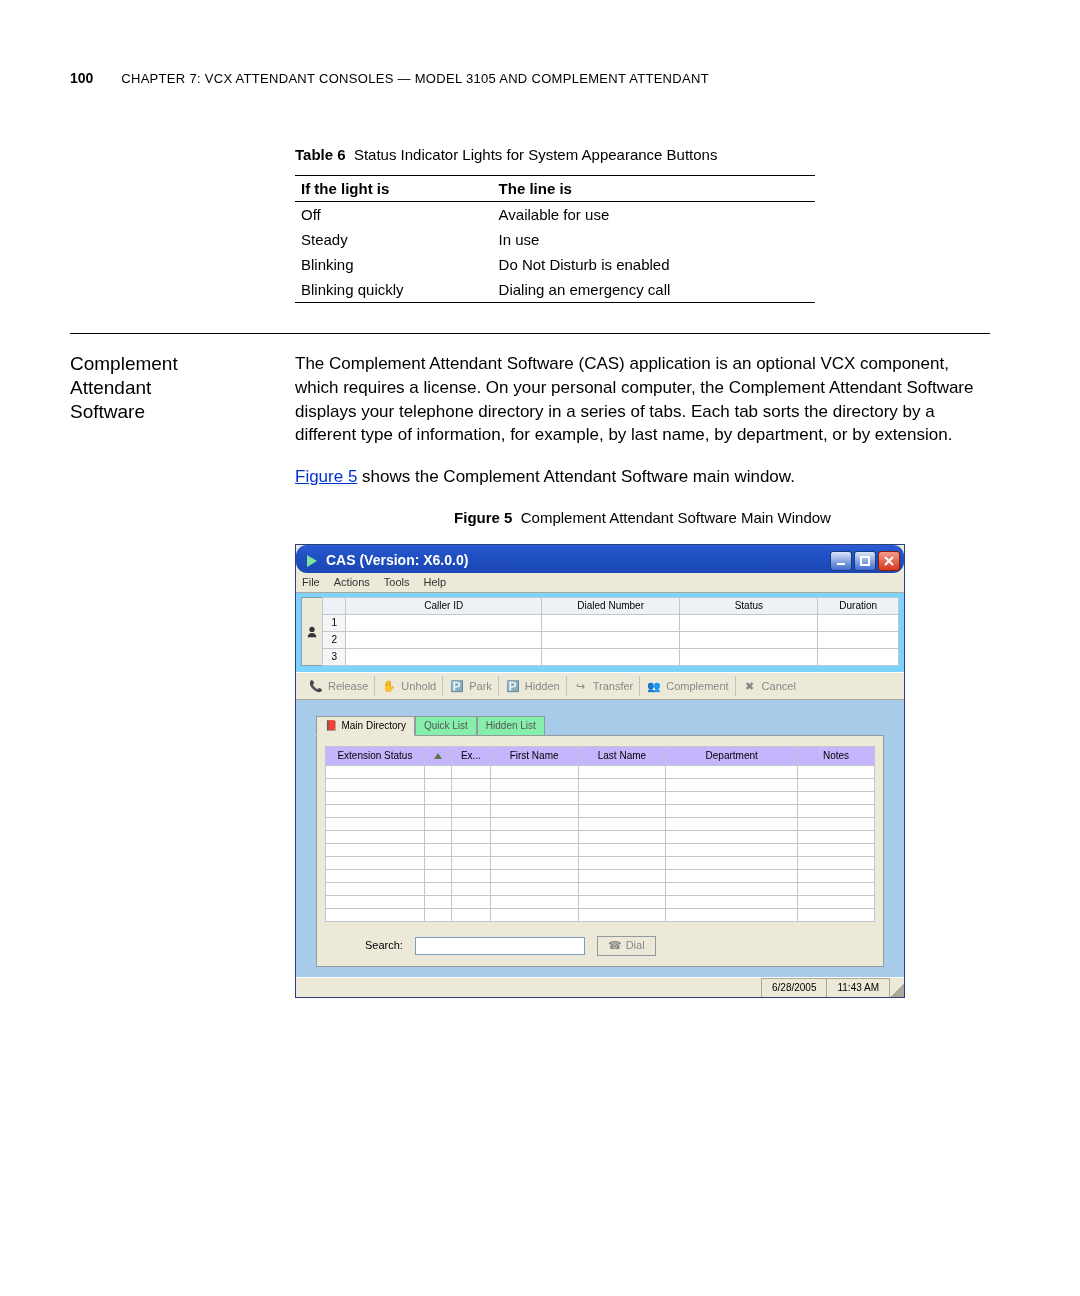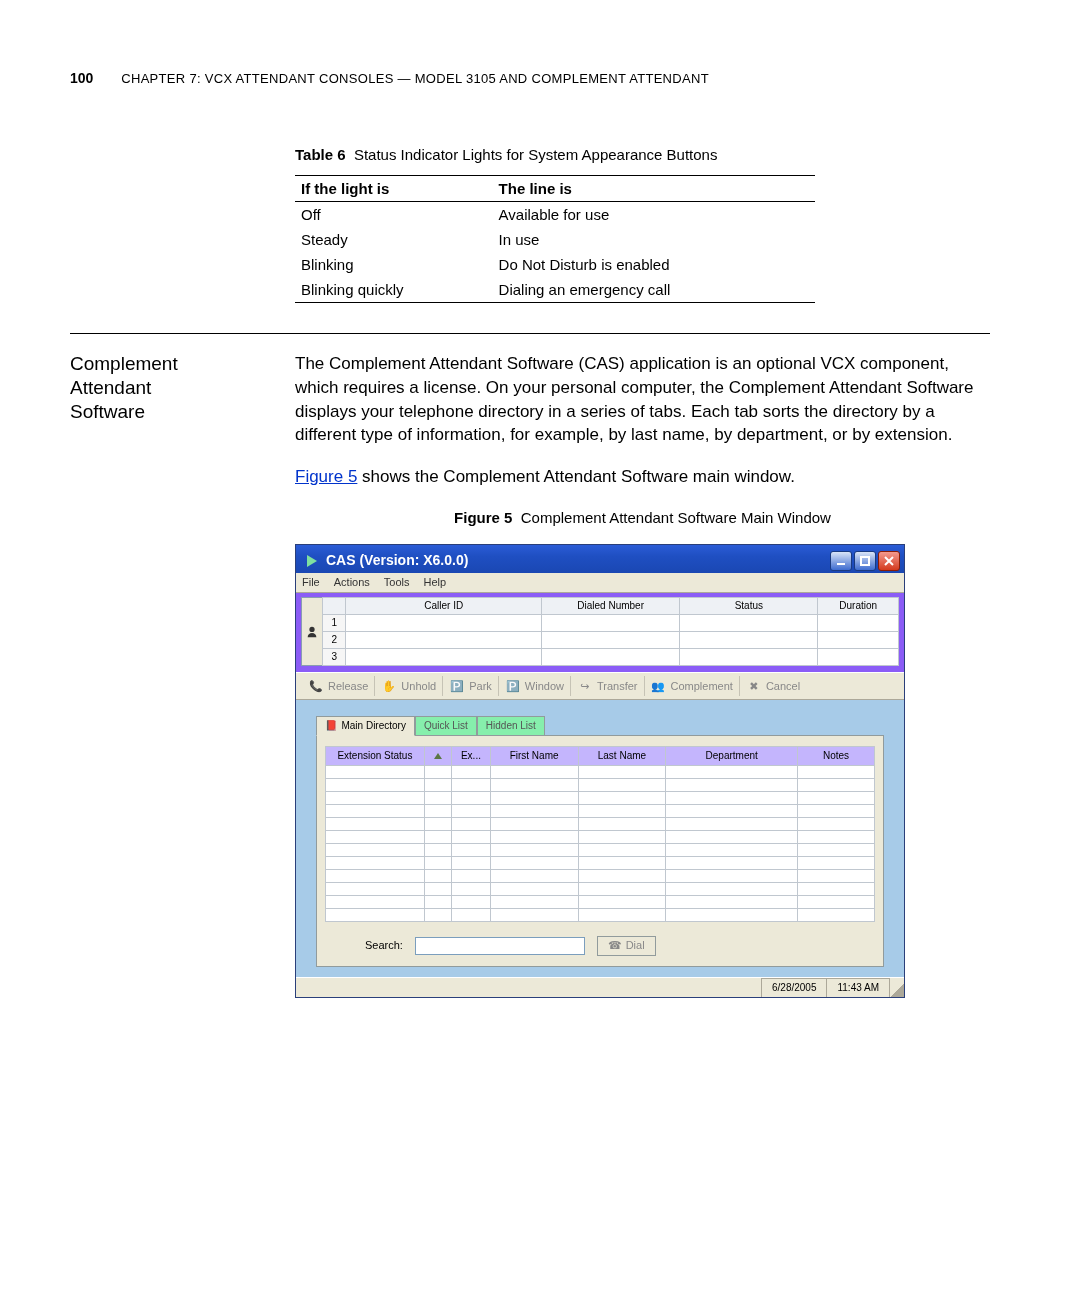--- a/index.html
+++ b/index.html
@@ -64,20 +64,21 @@
   
   .cas .titlebar {
     height: 28px;
     background: linear-gradient(#2b5cd6, #1f4fc2 40%, #1a47b3);
     color: #fff;
     display: flex;
     align-items: center;
     padding: 4px 4px 0 8px;
     font-weight: 700;
     font-size: 14px;
+    border-radius: 11px;
   }
   .cas .titlebar .ticon {
     width: 16px; height: 16px; margin-right: 6px;
     display: inline-flex; align-items: center; justify-content: center;
   }
   .cas .titlebar .spacer { flex: 1; }
   .cas .titlebar .wbtn {
     width: 22px; height: 20px; margin-left: 2px;
     background: linear-gradient(#d9e4f7,#3e6cd0);
     border: 1px solid #1a3a80;
@@ -93,21 +94,21 @@
     background: #ece9d8;
     border-bottom: 1px solid #aca899;
     padding: 2px 6px;
     display: flex; gap: 14px;
     color: #333;
   }
   .cas .menubar span { cursor: default; }
 
   
   .cas .panel-blue {
-    background: #8b5cf6;
+    background: #7dd3fc;
     padding: 4px 5px 6px 5px;
   }
   table.callgrid {
     width: 100%;
     background: #fff;
     border: 1px solid #8a9db0;
     border-collapse: collapse;
     font-size: 10px;
   }
   table.callgrid th, table.callgrid td {
@@ -351,21 +352,21 @@
           <span class="tbtn">
             <span class="ticon">✋</span>
             <span>Unhold</span>
           </span>
           <span class="tbtn">
             <span class="ticon">🅿️</span>
             <span>Park</span>
           </span>
           <span class="tbtn">
             <span class="ticon">🅿️</span>
-            <span>Window</span>
+            <span>Hidden</span>
           </span>
           <span class="tbtn">
             <span class="ticon">↪</span>
             <span>Transfer</span>
           </span>
           <span class="tbtn">
             <span class="ticon">👥</span>
             <span>Complement</span>
           </span>
           <span class="tbtn last">

